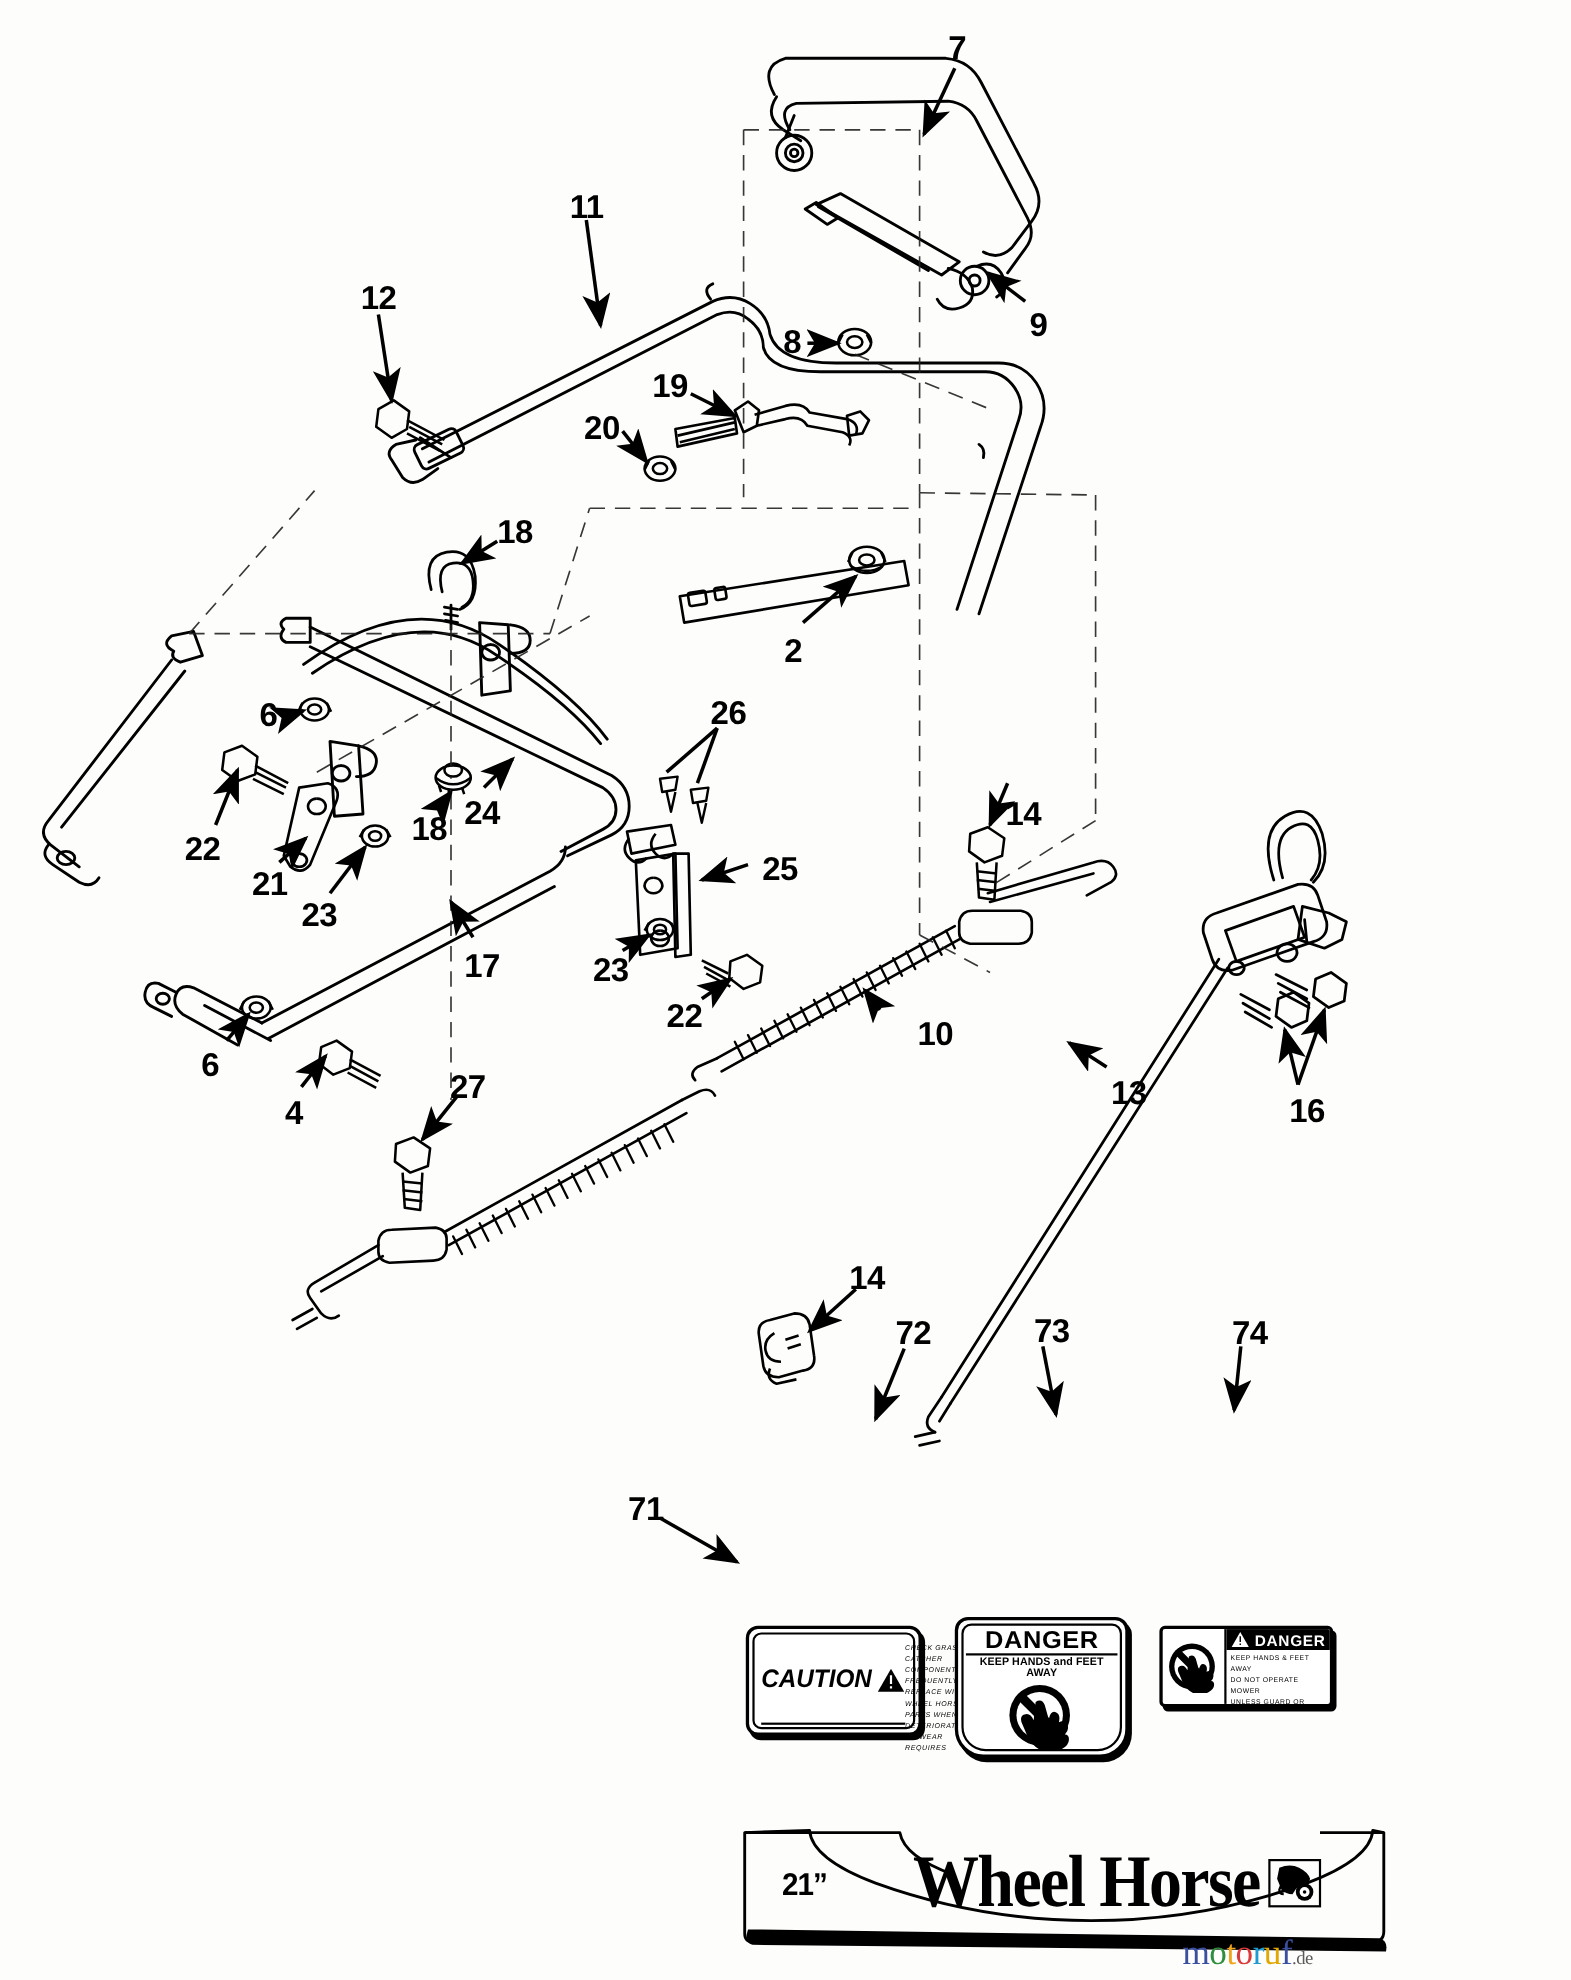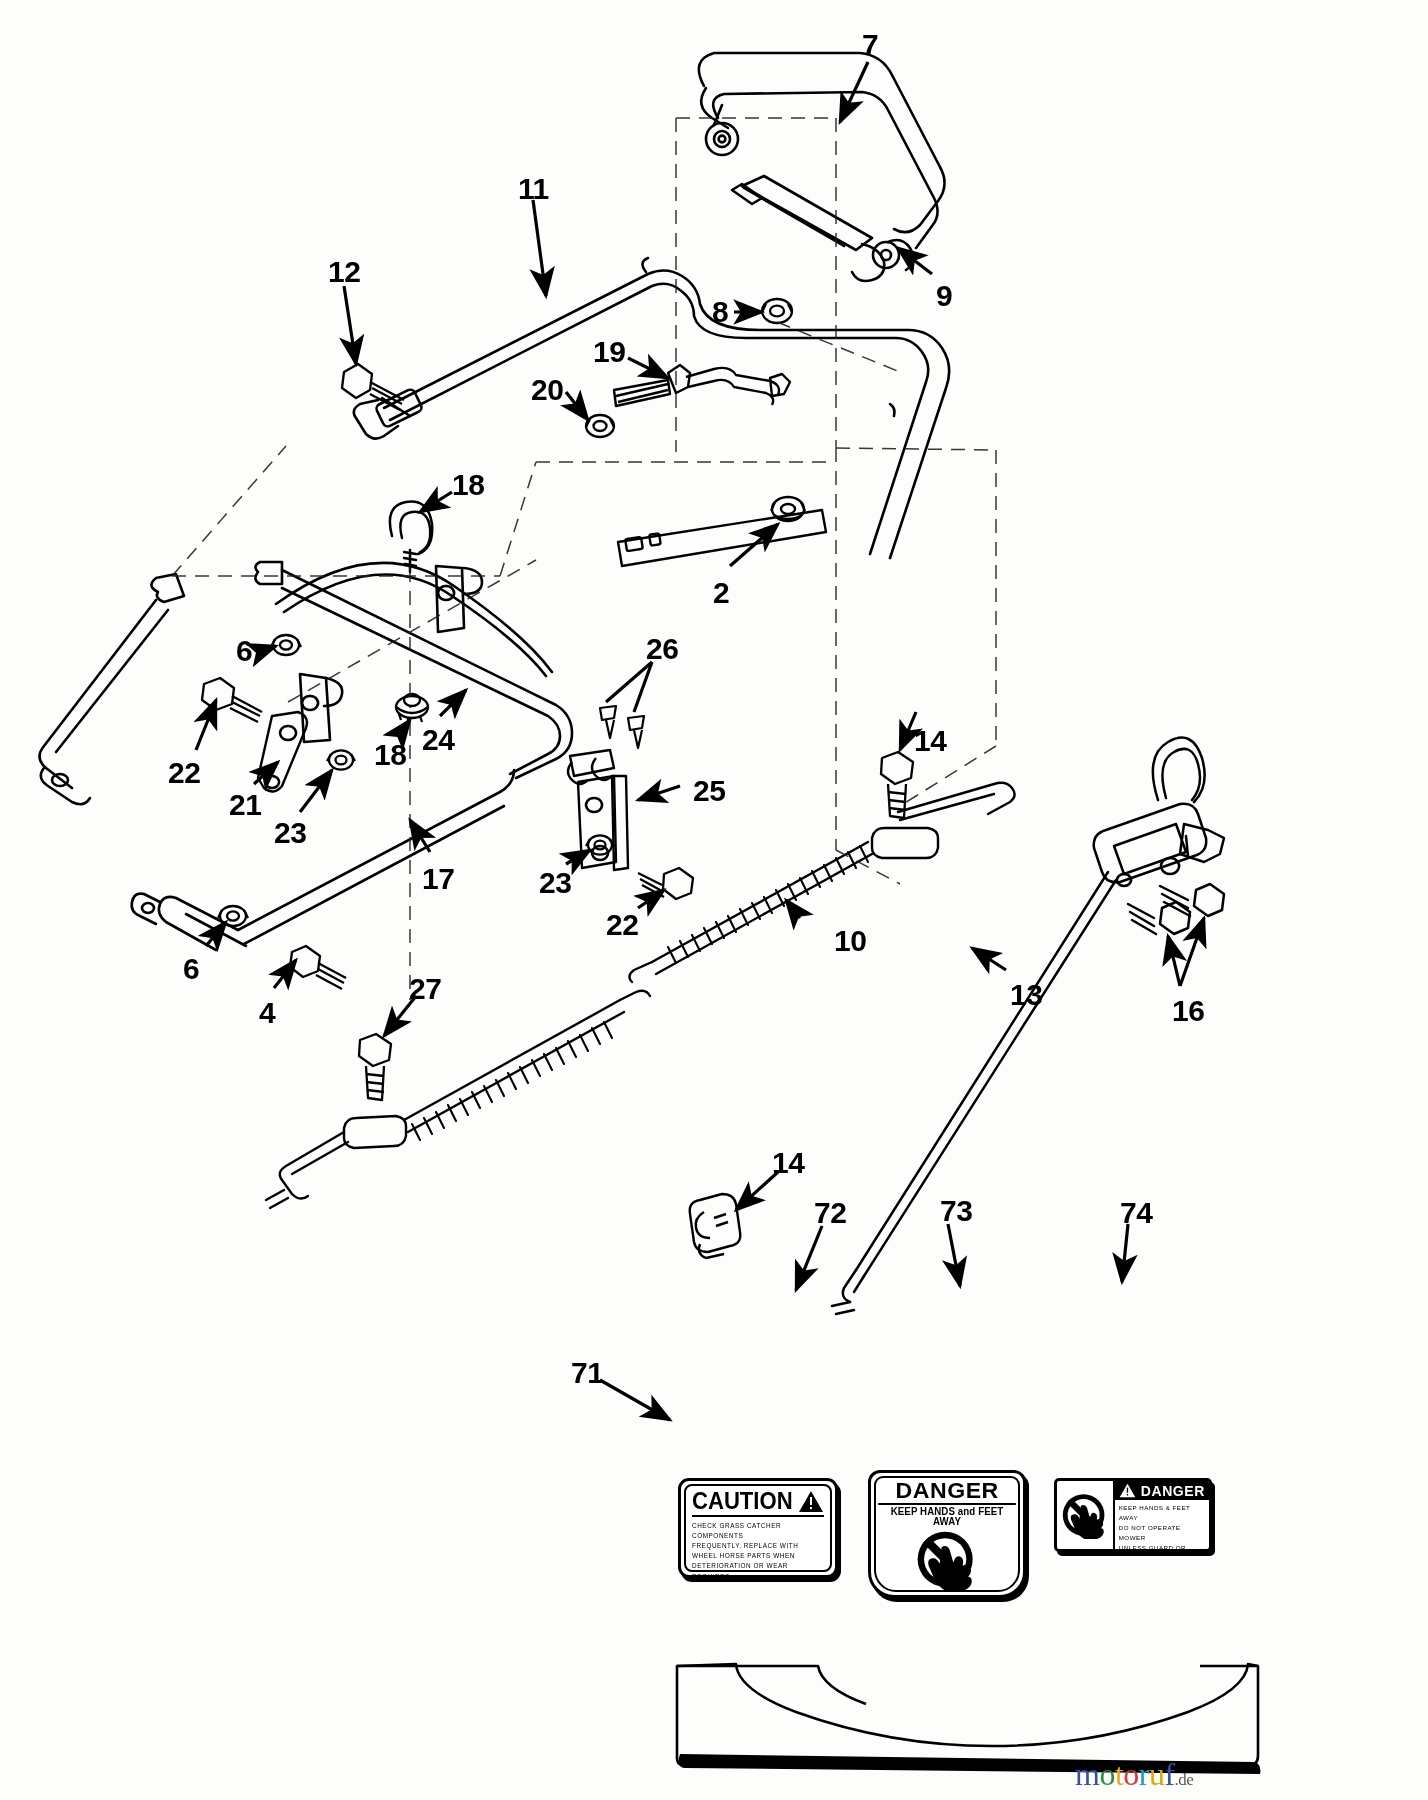--- a/index.html
+++ b/index.html
@@ -30,21 +30,21 @@
   .decal-caution{
     left:678px; top:1478px; width:160px; height:100px;
     border:3px solid #000; border-radius:11px;
     box-shadow:3px 4px 0 0 #000;
     box-sizing:border-box;
     padding:3px;
   }
   .decal-caution-inner{
     border:2px solid #000;border-radius:8px;height:100%;box-sizing:border-box;
     padding:4px 6px 2px 6px;
-    display:flex;flex-direction:column;
+    display:flex;flex-direction:row;font-style:italic;
   }
   .caution-head{
     display:flex;align-items:center;justify-content:space-between;
     border-bottom:2px solid #000;padding-bottom:2px;
   }
   .caution-word{
     font-family:"Liberation Sans", sans-serif;
     font-weight:700;font-size:23px;letter-spacing:0px;line-height:0.95;
     transform:scaleX(0.96);transform-origin:left center;
   }
@@ -531,18 +531,31 @@
       </div>
       <div class="d2-text">
         <div>KEEP HANDS &amp; FEET AWAY</div>
         <div>DO NOT OPERATE MOWER</div>
         <div>UNLESS GUARD OR GRASS</div>
 
       </div>
     </div>
   </div>
 
+  <div class="banner">
+    <div class="banner-size">21”</div>
+    <div class="banner-name">Wheel Horse</div>
+    <div class="banner-logo">
+      <svg width="100%" height="100%" viewBox="0 0 44 40">
+        <path d="M8 6 q10 -4 18 0 q8 4 10 10 l-2 6 q-6 -2 -10 2 l-4 6 q-6 0 -10 -4 l-4 -10 Z" fill="#000"></path>
+        <path d="M12 16 l-4 10 q0 4 4 4" fill="none" stroke="#000" stroke-width="2"></path>
+        <circle cx="31" cy="28" r="8" fill="#000"></circle>
+        <circle cx="31" cy="28" r="4.5" fill="#fff"></circle>
+        <circle cx="31" cy="28" r="1.6" fill="#000"></circle>
+      </svg>
+    </div>
+  </div>
 
   <div class="watermark">
     <span id="wm-name"><span style="color: rgb(59, 79, 160);">m</span><span style="color: rgb(47, 143, 62);">o</span><span style="color: rgb(240, 165, 30);">t</span><span style="color: rgb(217, 59, 59);">o</span><span style="color: rgb(31, 155, 209);">r</span><span style="color: rgb(224, 168, 0);">u</span><span style="color: rgb(59, 79, 160);">f</span></span><span class="de">.de</span>
   </div>
 
 </div>
 
 </body></html>

